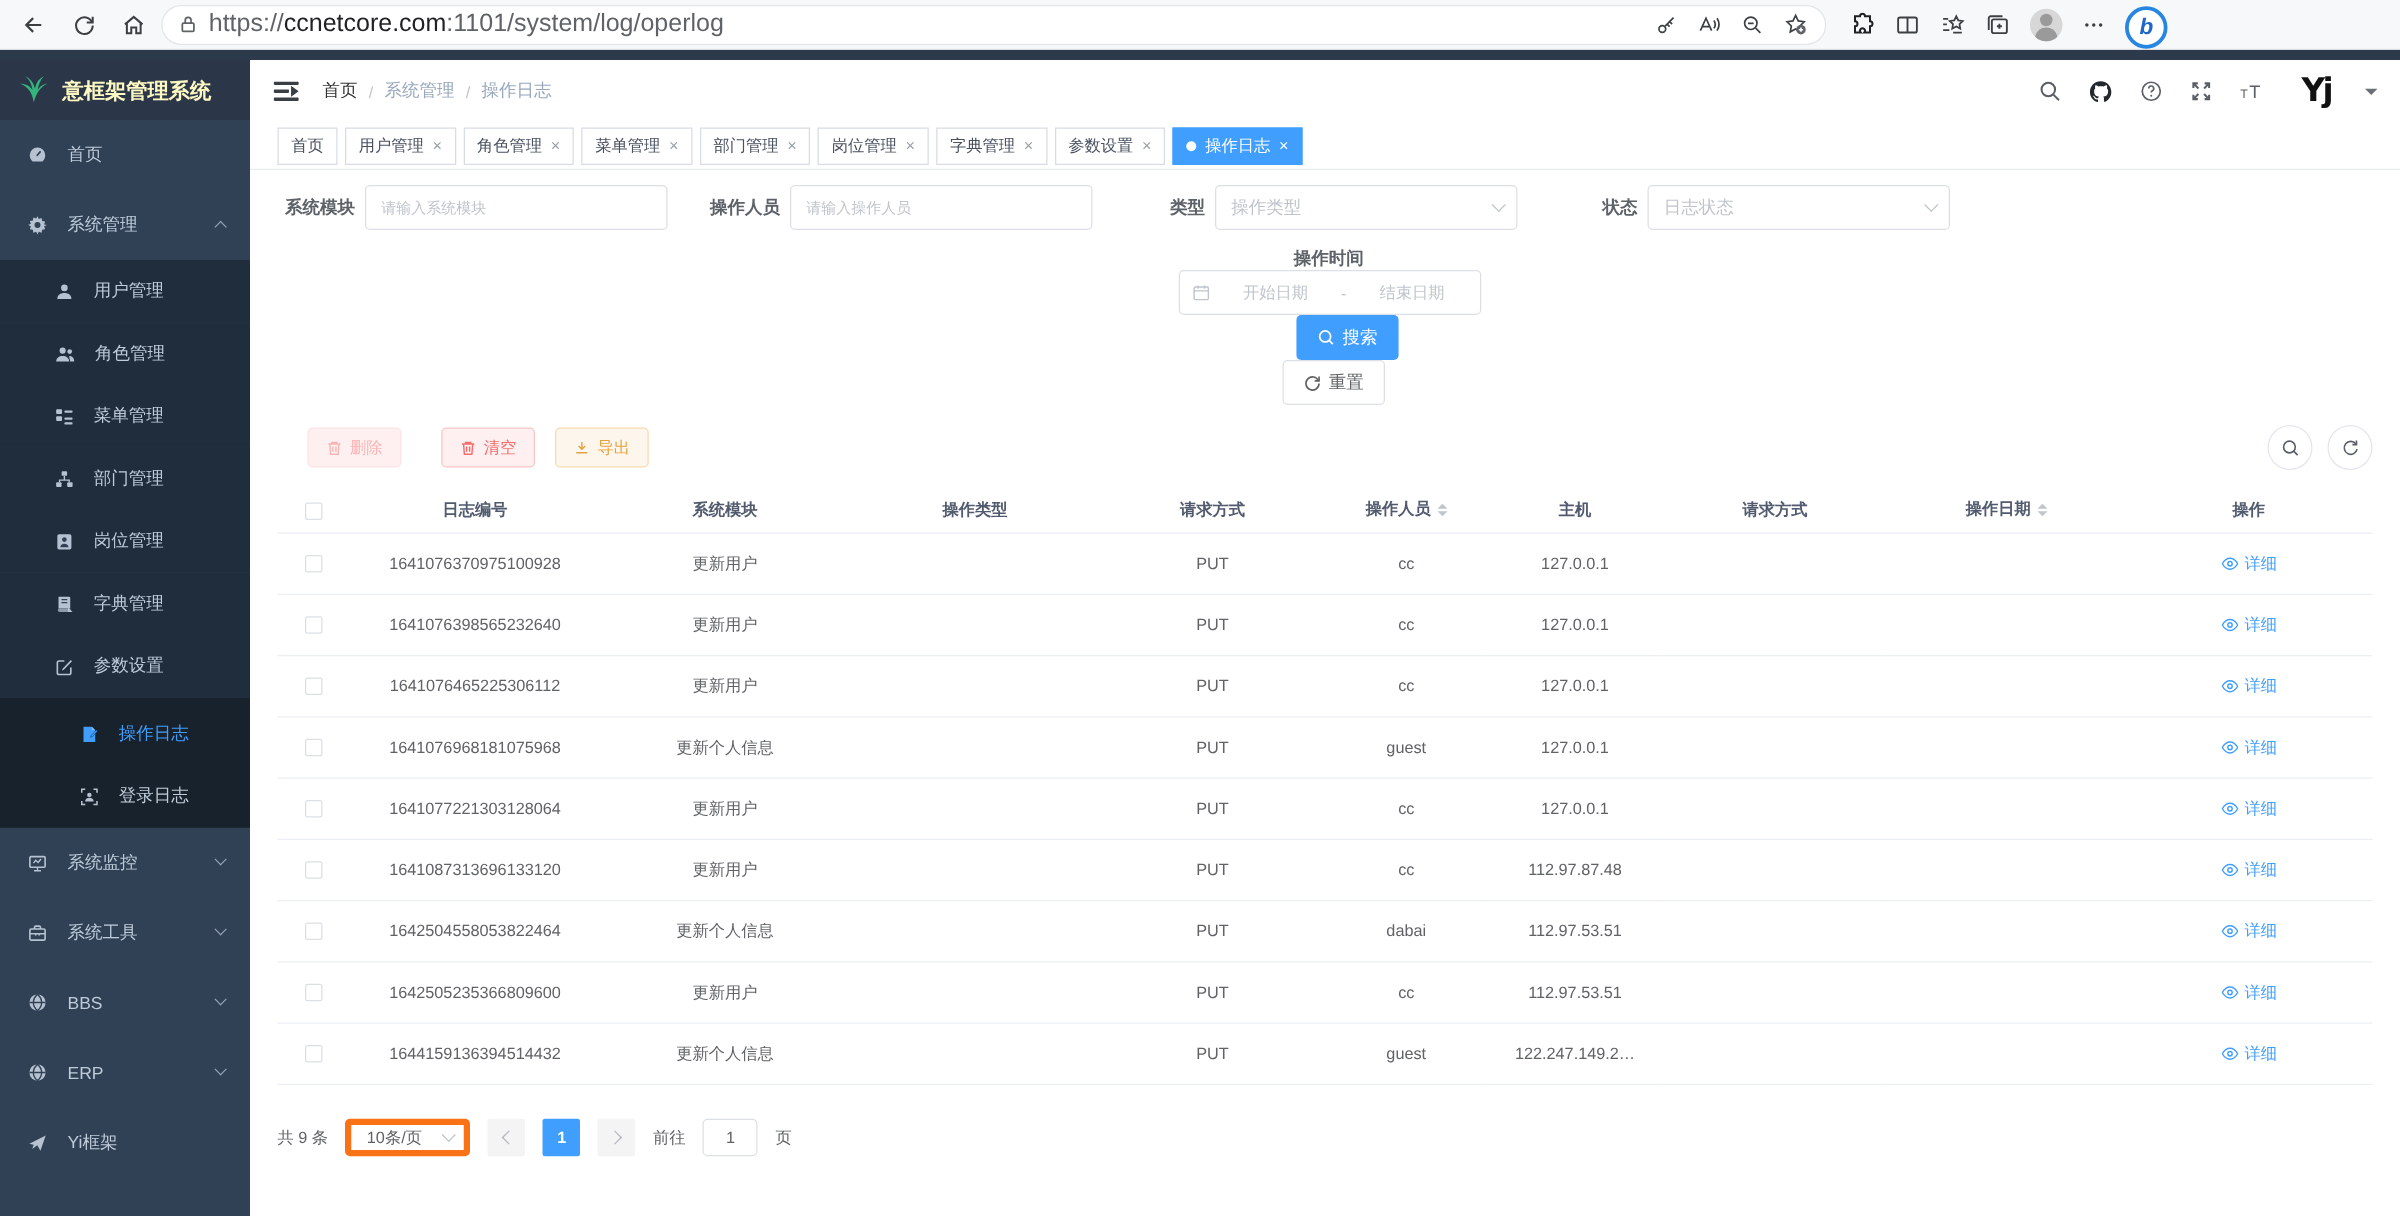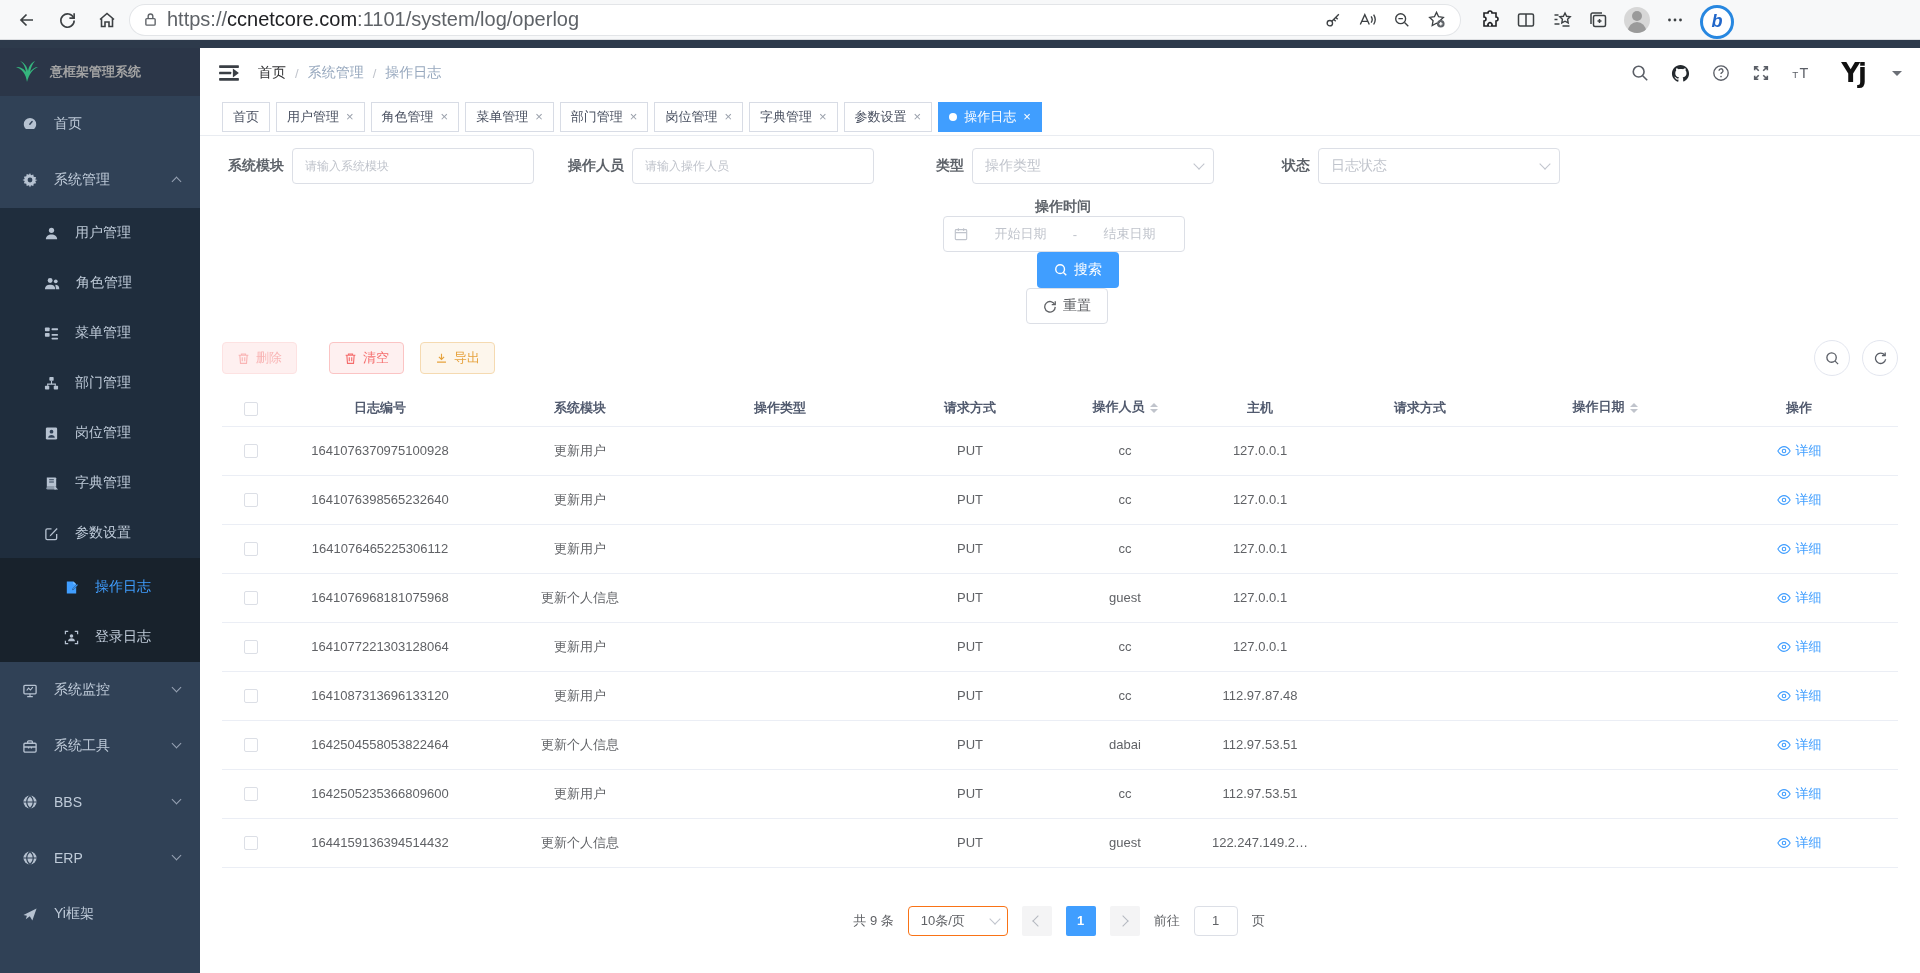--- a/index.html
+++ b/index.html
@@ -28,21 +28,21 @@
 
   
   .theme-strip { height:8px; background:#2d3a4b; }
 
   
   .app { display:flex; height:925px; }
 
   
   .sidebar { width:200px; flex:0 0 200px; background:#304156; color:#bfcbd9; overflow:hidden; }
   .brand { height:48px; background:#2b3648; display:flex; align-items:center; gap:10px; padding:0 14px; }
-  .brand-title { color:#a3a3a3; font-weight:bold; font-size:13px; white-space:nowrap;text-align:right; }
+  .brand-title { color:#fef9c3; font-weight:bold; font-size:17px; white-space:nowrap;text-align:right; }
   .m-item { position:relative; display:flex; align-items:center; gap:16px; font-size:14px; cursor:pointer; }
   .m1 { height:56px; padding-left:22px; }
   .m2 { height:50px; padding-left:44px; background:#1f2d3d; }
   .m3 { height:50px; padding-left:64px; background:#18222c; }
   .m-item .icn { flex:0 0 auto; }
   .m-item.active { color:#409EFF; }
   .arrow { position:absolute; right:20px; width:7px; height:7px; border-right:1.6px solid #97a3b4;
     border-bottom:1.6px solid #97a3b4; }
   .arrow.up { transform:rotate(-135deg); top:26px; }
   .arrow.down { transform:rotate(45deg); top:22px; }
@@ -93,21 +93,21 @@
   .daterange span { font-size:13px; color:#c0c4cc; }
   .dr-start,.dr-end { flex:1; text-align:center; }
 
   .btn { height:36px; border-radius:4px; display:inline-flex; align-items:center; justify-content:center;
     gap:6px; font-size:14px; cursor:pointer; border:1px solid transparent; padding:0 16px; }
   .btn-primary { background:#409EFF; color:#fff; margin-left:36px; }
   .btn-plain { background:#fff; color:#606266; border-color:#dcdfe6; margin-left:14px; }
 
   .tool-row { margin-top:16px; display:flex; align-items:center; }
   .btn-sm { height:32px; padding:0 14px; font-size:13px; border-radius:4px; display:inline-flex;
-    align-items:center; gap:6px; cursor:pointer; }
+    align-items:center; gap:6px; cursor:pointer;margin-left:24px; }
   .btn-danger-dis { background:#fef0f0; border:1px solid #fde2e2; color:#f9b5b5; cursor:not-allowed; }
   .btn-danger { background:#fef0f0; border:1px solid #fbc4c4; color:#f56c6c; margin-left:32px; }
   .btn-warn { background:#fdf6ec; border:1px solid #f5dab1; color:#e6a23c; margin-left:16px; }
   .tool-right { margin-left:auto; display:flex; gap:12px; }
   .circ-btn { width:36px; height:36px; border-radius:50%; border:1px solid #e3e6ef; background:#fff;
     display:flex; align-items:center; justify-content:center; cursor:pointer; color:#5a5e66; }
 
   
   table { border-collapse:collapse; table-layout:fixed; width:1676px; margin-top:14px; }
   th { height:36px; font-size:13px; color:#515a6e; font-weight:bold; border-bottom:1px solid #ebeef5;
@@ -116,23 +116,23 @@
     white-space:nowrap; overflow:hidden; }
   .cbx { width:14px; height:14px; border:1px solid #dcdfe6; border-radius:2px; background:#fff;
     display:inline-block; vertical-align:middle; cursor:pointer; }
   .sort { display:inline-flex; flex-direction:column; vertical-align:middle; margin-left:5px; }
   .sort i { width:0; height:0; border:4px solid transparent; display:block; }
   .sort .s-up { border-bottom-color:#c0c4cc; margin-bottom:2px; }
   .sort .s-dn { border-top-color:#c0c4cc; }
   .detail-link { color:#409EFF; display:inline-flex; align-items:center; gap:5px; cursor:pointer; font-size:13px; }
 
   
-  .pager { display:flex; align-items:center; justify-content:center; gap:14px; margin-top:38px;
+  .pager { display:flex; align-items:center; justify-content:flex-start; gap:14px; margin-top:27px;
     padding-right:2px; font-size:13px; color:#606266; }
-  .pg-select { width:100px; height:30px; border:1px solid #f97316; border-radius:4px; display:flex;
+  .pg-select { width:100px; height:30px; border:5px solid #f97316; border-radius:4px; display:flex;
     align-items:center; padding:0 8px 0 12px; cursor:pointer; }
   .pg-select span { flex:1; font-size:13px; color:#606266; }
   .pg-btn { width:30px; height:30px; background:#f4f4f5; border-radius:2px; display:flex; align-items:center;
     justify-content:center; color:#c0c4cc; cursor:pointer; }
   .pg-btn .chev { margin:0; border-color:#b4b8bf; }
   .chev.left { transform:rotate(135deg); margin-left:3px; }
   .chev.right { transform:rotate(-45deg); margin-right:3px; }
   .pg-cur { width:30px; height:30px; background:#409EFF; color:#fff; border-radius:2px; display:flex;
     align-items:center; justify-content:center; font-weight:bold; cursor:default; }
   .goto-ipt { width:44px; height:30px; border:1px solid #dcdfe6; border-radius:4px; text-align:center;

